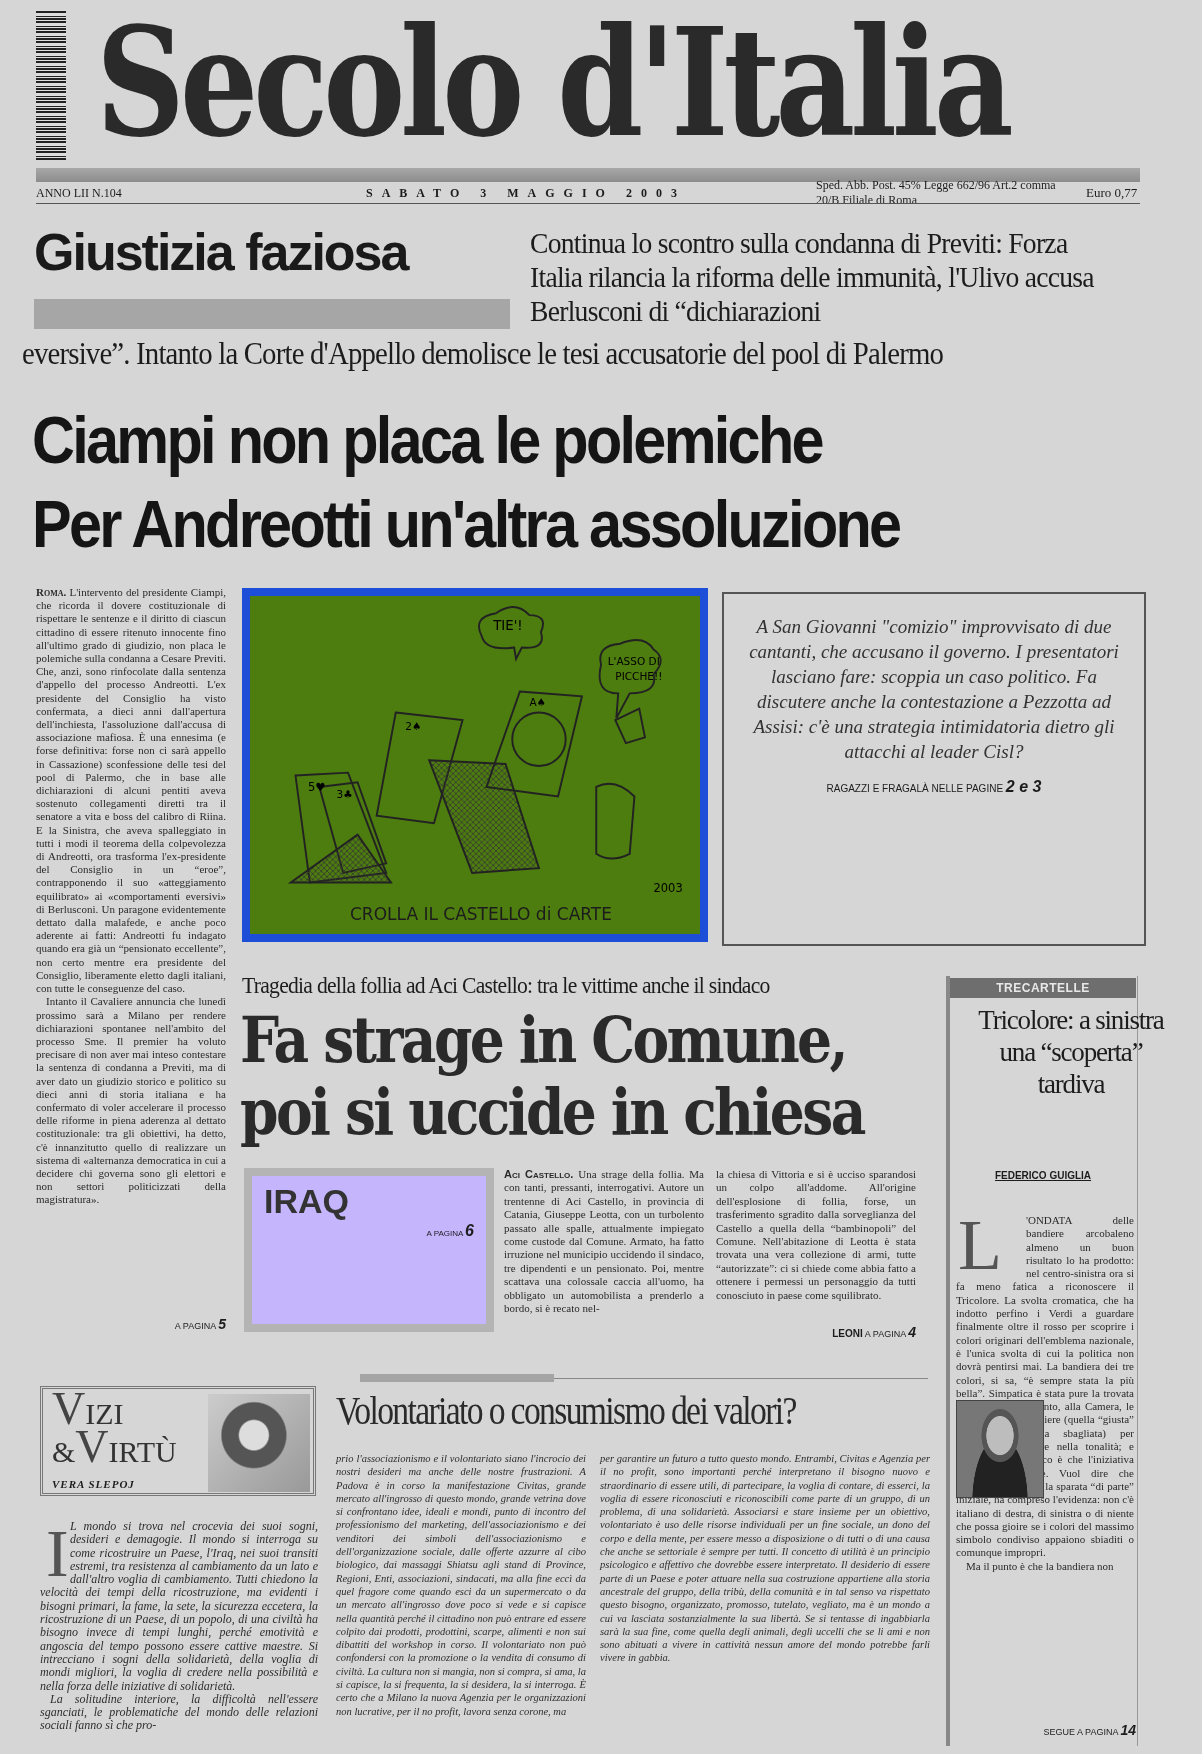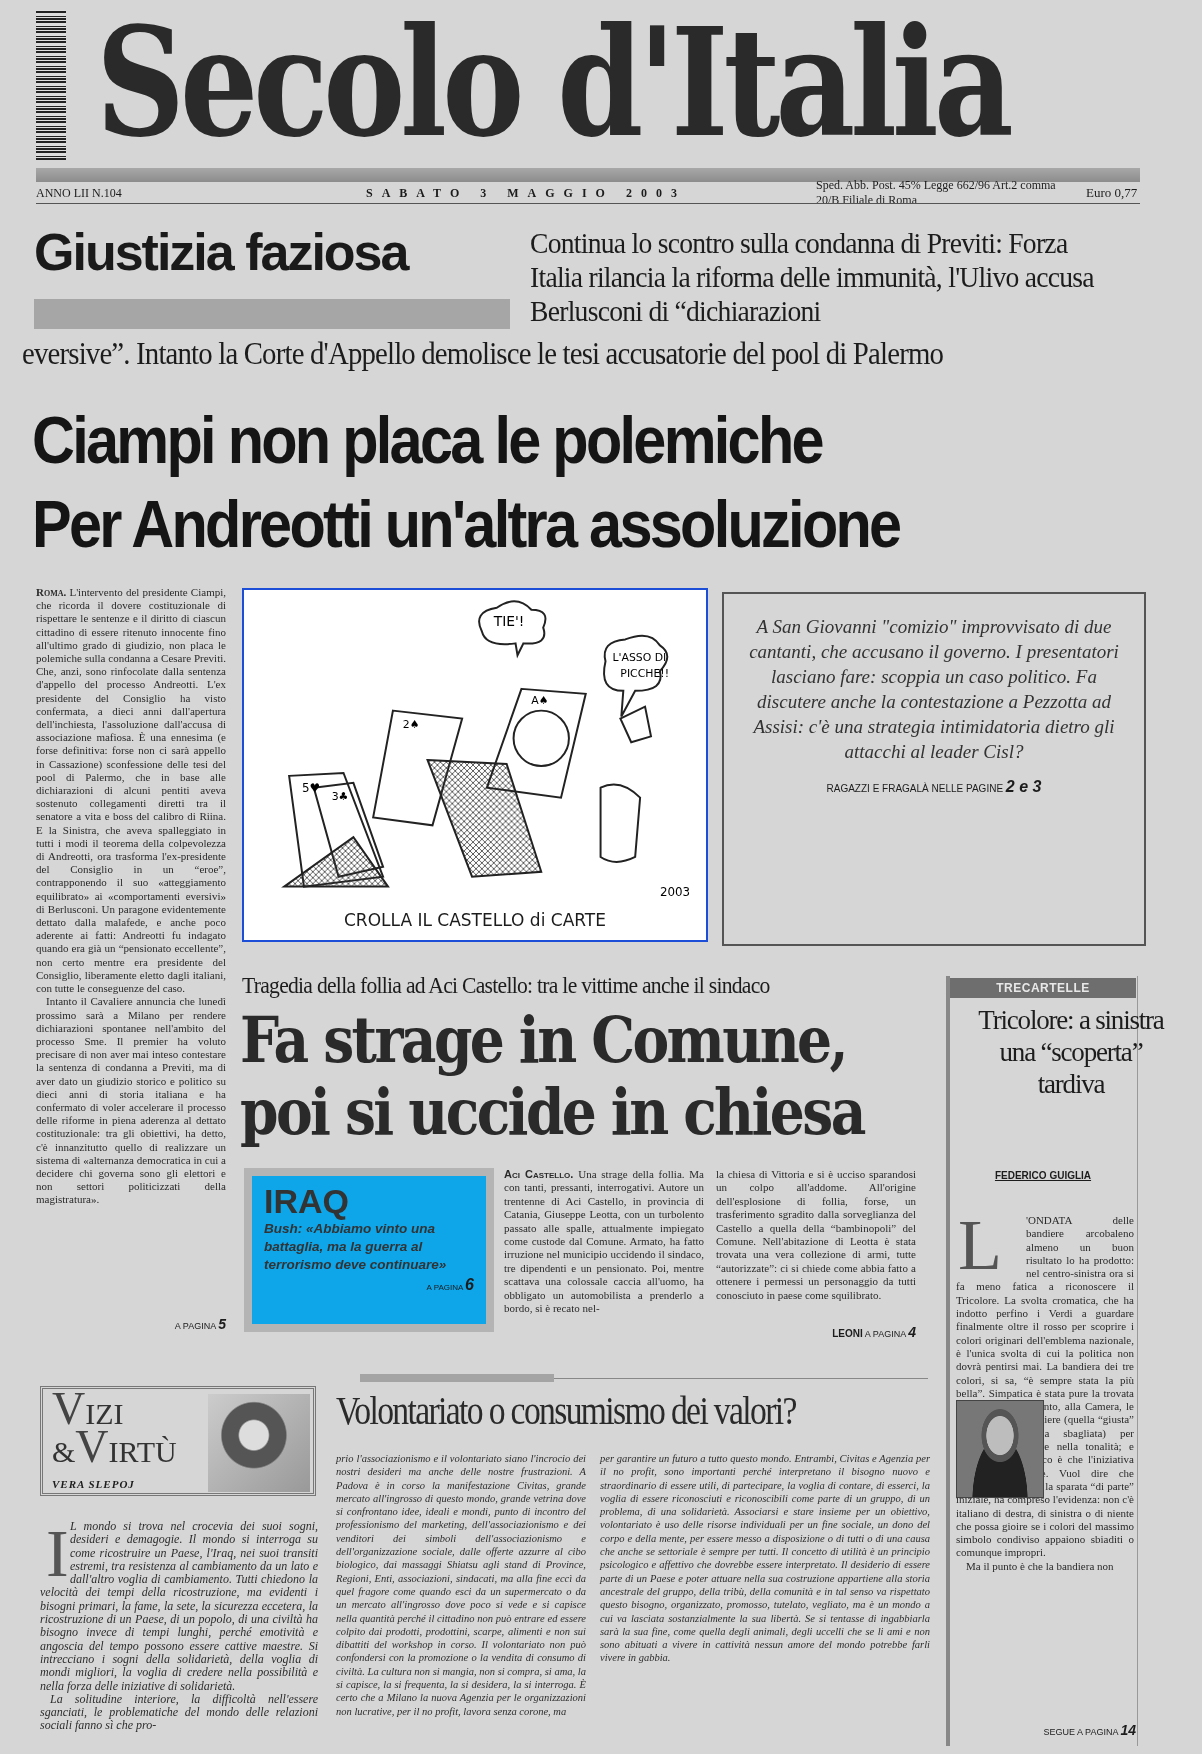--- a/index.html
+++ b/index.html
@@ -24,34 +24,34 @@
 
   .main-head { left: 32px; top: 398px; width: 1160px; font-family: "Liberation Sans", sans-serif; font-weight: bold; font-size: 66px; line-height: 84px; letter-spacing: -3px; color: #151515; transform: scaleX(0.9); transform-origin: left top; white-space: nowrap; }
 
   .col-left { left: 36px; top: 586px; width: 190px; font-size: 11px; line-height: 13.2px; text-align: justify; color: #2a2a2a; }
   .col-left .lead { font-variant: small-caps; font-weight: bold; }
   .col-left .indent { text-indent: 10px; }
   .apagina { font-family: "Liberation Sans", sans-serif; font-size: 9px; text-align: right; }
   .apagina b { font-size: 14px; font-style: italic; }
   .left-ref { left: 36px; top: 1316px; width: 190px; }
 
-  .cartoon { left: 242px; top: 588px; width: 466px; height: 354px; border: 2px solid #1d4ed8; background: #ffffff; text-decoration: underline; }
+  .cartoon { left: 242px; top: 588px; width: 466px; height: 354px; border: 8px solid #1d4ed8; background: #4d7c0f; text-decoration: underline; }
   .cartoon svg { width: 100%; height: 100%; }
   .cartoon-caption { position: absolute; left: 100px; bottom: 10px; font-family: "DejaVu Sans", sans-serif; font-size: 17px; letter-spacing: 0px; text-align: right; }
 
   .box-primo { left: 722px; top: 592px; width: 424px; height: 354px; border: 2px solid #555; padding: 10px 14px; text-align: center; }
   .box-primo h2 { font-family: "Liberation Sans", sans-serif; font-weight: bold; font-size: 30px; line-height: 46px; letter-spacing: -1.2px; color: #222; }
   .box-primo .deck { font-style: italic; font-size: 19px; line-height: 25px; margin-top: 10px; color: #333; }
   .box-primo .credit { font-family: "Liberation Sans", sans-serif; font-size: 10px; margin-top: 14px; }
   .box-primo .credit b { font-size: 16px; font-style: italic; }
 
   .trag-kicker { left: 242px; top: 972px; font-size: 24px; letter-spacing: -0.8px; white-space: nowrap; transform: scaleX(0.9); transform-origin: left top; }
   .trag-head { left: 240px; top: 1004px; width: 700px; font-family: "DejaVu Serif", serif; font-weight: bold; font-size: 64px; line-height: 72px; letter-spacing: -3px; white-space: nowrap; transform: scaleX(0.86); transform-origin: left top; color: #2a2a2a; }
 
-  .box-iraq { left: 244px; top: 1168px; width: 250px; height: 164px; border: 8px solid #b4b4b4; background: #0ea5e9; padding: 6px 12px; font-family: "Liberation Sans", sans-serif; }
+  .box-iraq { left: 244px; top: 1168px; width: 250px; height: 164px; border: 8px solid #b4b4b4; background: #c4b5fd; padding: 6px 12px; font-family: "Liberation Sans", sans-serif; }
   .box-iraq .t { font-size: 34px; font-weight: bold; color: #333; line-height: 38px; }
   .box-iraq .q { font-size: 13.5px; font-style: italic; font-weight: bold; line-height: 18px; color: #333; }
   .box-iraq .ref { text-align: right; font-size: 8px; margin-top: 2px; }
   .box-iraq .ref b { font-size: 16px; font-style: italic; }
 
   .col-aci { top: 1168px; width: 200px; font-size: 11px; line-height: 13.4px; text-align: justify; color: #2a2a2a; }
   .col-aci .lead { font-variant: small-caps; font-weight: bold; font-family: "Liberation Sans", sans-serif; }
   .aci-ref { left: 716px; top: 1324px; width: 200px; }
 
   .tre-box { left: 946px; top: 976px; width: 192px; height: 770px; border-left: 4px solid #888; border-right: 1px solid #999; }
@@ -151,21 +151,20 @@
 </div>
 
 <div class="abs trag-kicker">Tragedia della follia ad Aci Castello: tra le vittime anche il sindaco</div>
 <div class="abs trag-head">
   <div>Fa strage in Comune,</div>
   <div>poi si uccide in chiesa</div>
 </div>
 
 <div class="abs box-iraq">
   <div class="t">IRAQ</div>
-  <div class="q">Bush: «Abbiamo vinto una battaglia, ma la guerra al terrorismo deve continuare»</div>
   <div class="ref"><span>A PAGINA</span> <b>6</b></div>
 </div>
 
 <div class="abs col-aci" style="left:504px;">
   <span class="lead">Aci Castello.</span> <span>Una strage della follia. Ma con tanti, pressanti, interrogativi. Autore un trentenne di Aci Castello, in provincia di Catania, Giuseppe Leotta, con un turbolento passato alle spalle, attualmente impiegato come custode dal Comune. Armato, ha fatto irruzione nel municipio uccidendo il sindaco, tre dipendenti e un pensionato. Poi, mentre scattava una colossale caccia all'uomo, ha obbligato un automobilista a prenderlo a bordo, si è recato nel-</span>
 </div>
 <div class="abs col-aci" style="left:716px;">la chiesa di Vittoria e si è ucciso sparandosi un colpo all'addome. All'origine dell'esplosione di follia, forse, un trasferimento sgradito dalla sorveglianza del Castello a quella della “bambinopoli” del Comune. Nell'abitazione di Leotta è stata trovata una vera collezione di armi, tutte “autorizzate”: ci si chiede come abbia fatto a ottenere i permessi un personaggio da tutti conosciuto in paese come squilibrato.</div>
 <div class="abs apagina aci-ref">
   <b style="font-size:10px;font-style:normal;">LEONI</b> <span>A PAGINA</span> <b>4</b>
 </div>

